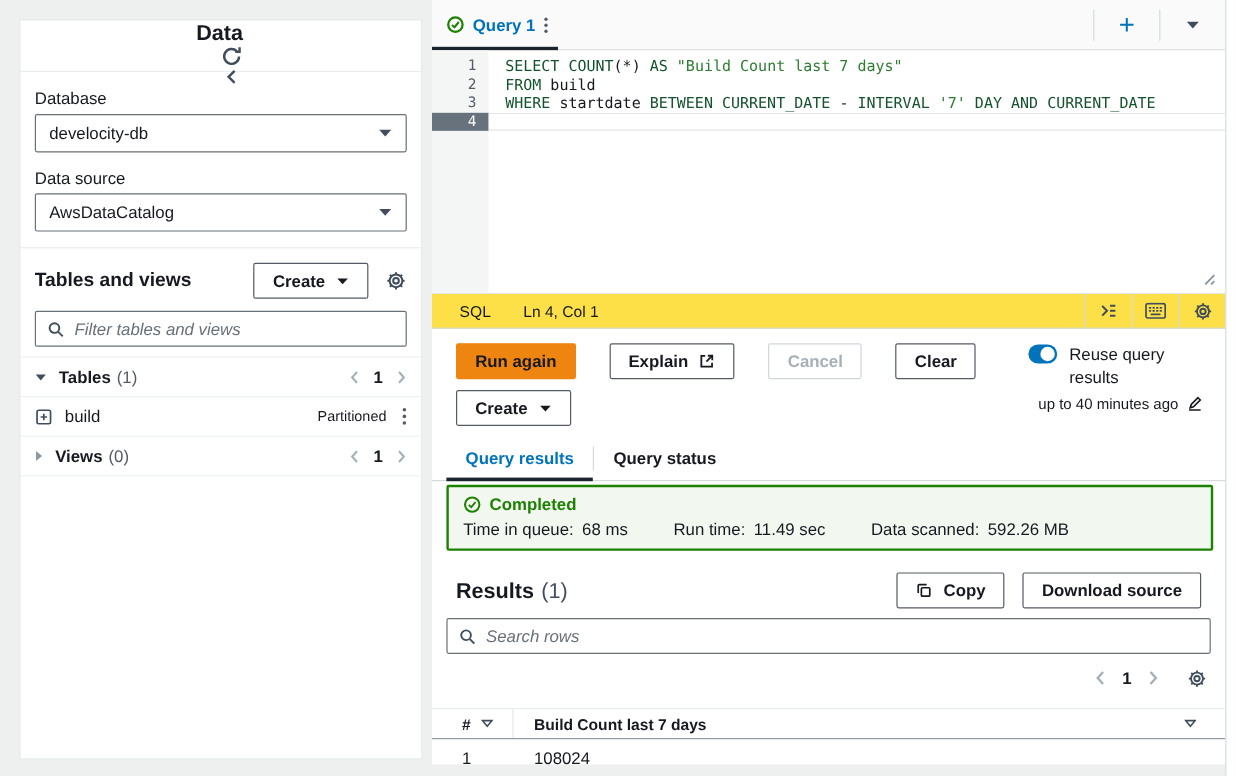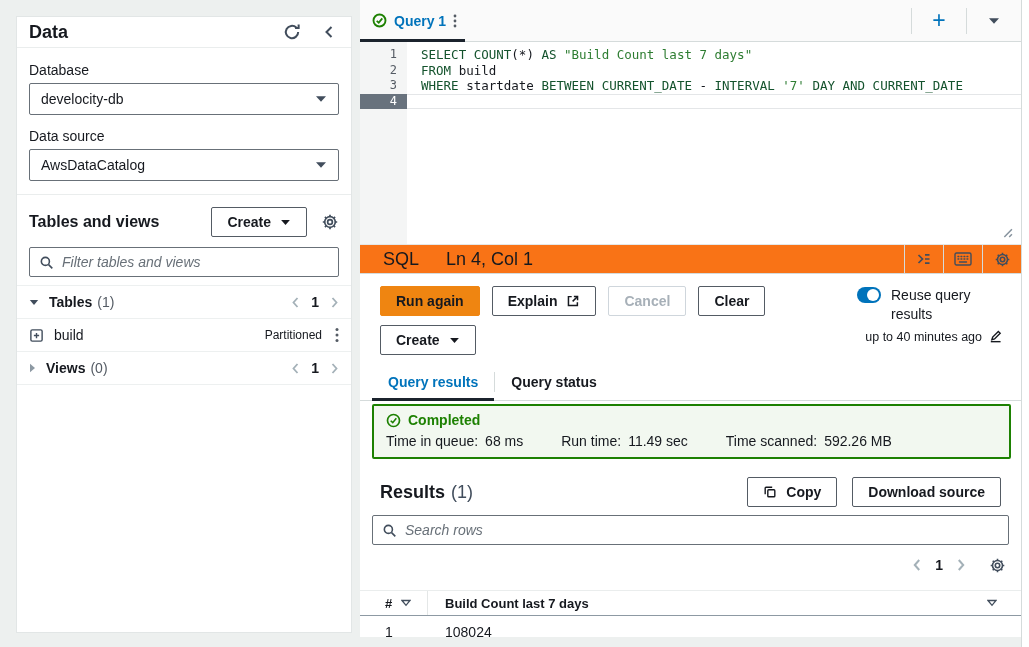--- a/index.html
+++ b/index.html
@@ -11,22 +11,23 @@
     position:relative;
   }
   svg { display:block; }
 
   
   .left-card {
     position:absolute; left:16px; top:16px; width:336px; height:617px;
     background:#fff; border:1px solid #e2e6e6;
   }
   .lc-header {
-    height:31px; display:flex; align-items:center; padding:0 14px 0 12px;
+    height:43px; display:flex; align-items:center; padding:0 14px 0 12px;
     border-bottom:1px solid #eaeded;
+    flex-direction:column;
   }
   .lc-title { font-size:18px; font-weight:700; flex:1; }
   .icon-btn { background:none; border:none; cursor:pointer; padding:0; display:flex; align-items:center; justify-content:center; }
   .lc-header .icon-btn { margin-left:20px; }
   .lc-body { padding:12px 12px 0 12px; }
   .field-label { font-size:14px; margin:2px 0 5px; }
   .select-box {
     height:32px; border:1px solid #687078; border-radius:2px; background:#fff;
     display:flex; align-items:center; padding:0 11px; font-size:14px; cursor:pointer;
   }
@@ -91,30 +92,30 @@
   .ed-num { width:47px; text-align:right; padding-right:10px; color:#545b64; font-size:12px; }
   .ed-row.active .ed-num { background:#68727d; color:#fff; }
   .ed-code { padding-left:14px; white-space:pre; }
   .tok-kw { color:#14532d; }
   .tok-str { color:#2e7d32; }
   .tok-pl { color:#16191f; }
   .resize-handle { position:absolute; right:8px; bottom:6px; }
 
   
   .statusbar {
-    height:30px; background:#f97316; border-top:1px solid #e4e7e7; border-bottom:1px solid #d5dbdb;
-    display:flex; align-items:center; padding-left:23px; font-size:18px;
+    height:30px; background:#fde047; border-top:1px solid #e4e7e7; border-bottom:1px solid #d5dbdb;
+    display:flex; align-items:center; padding-left:23px; font-size:13px;
   }
   .sb-lang { margin-right:27px; }
   .sb-icons { margin-left:auto; display:flex; height:100%; }
   .sb-icon-btn { width:39px; height:100%; border:none; border-left:1px solid #d5dbdb; background:none; display:flex; align-items:center; justify-content:center; cursor:pointer; }
 
   
   .actions { position:relative; height:90px; padding:12px 20px 0; }
-  .act-row { display:flex; gap:12px; }
+  .act-row { display:flex; gap:28px; }
   .act-row + .act-row { margin-top:9px; }
   .btn-primary { background:#ef8511; border-color:#ef8511; }
   .btn-disabled { border-color:#cfd6dc; color:#a7b0b8; cursor:default; }
   .reuse-block { position:absolute; right:18px; top:12px; width:160px; }
   .toggle-row { display:flex; gap:10px; margin-left:14px; }
   .toggle { width:24px; height:16px; border-radius:8px; background:#0073bb; position:relative; flex:none; margin-top:1px; cursor:pointer; }
   .toggle::after { content:''; position:absolute; right:2px; top:2px; width:12px; height:12px; border-radius:50%; background:#fff; }
   .toggle-label { font-size:14px; line-height:19px; width:88px; }
   .reuse-sub { margin-top:5px; font-size:12.5px; display:flex; align-items:center; gap:6px; justify-content:flex-end; white-space:nowrap; }
 
@@ -476,21 +477,21 @@
     <div class="banner-stats">
       <span class="stat">
         <span>Time in queue:</span>
         <span>68 ms</span>
       </span>
       <span class="stat">
         <span>Run time:</span>
         <span>11.49 sec</span>
       </span>
       <span class="stat">
-        <span>Time scanned:</span>
+        <span>Data scanned:</span>
         <span>592.26 MB</span>
       </span>
     </div>
   </div>
 
   <div class="results-header">
     <span class="results-title">Results</span>
     <span class="results-count">(1)</span>
     <span class="btns">
       <button class="btn">

